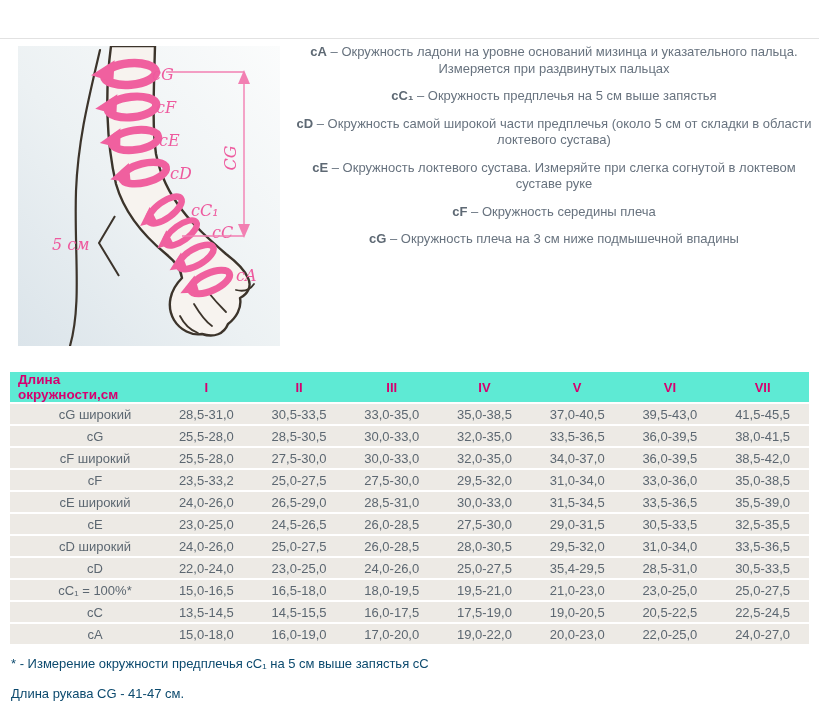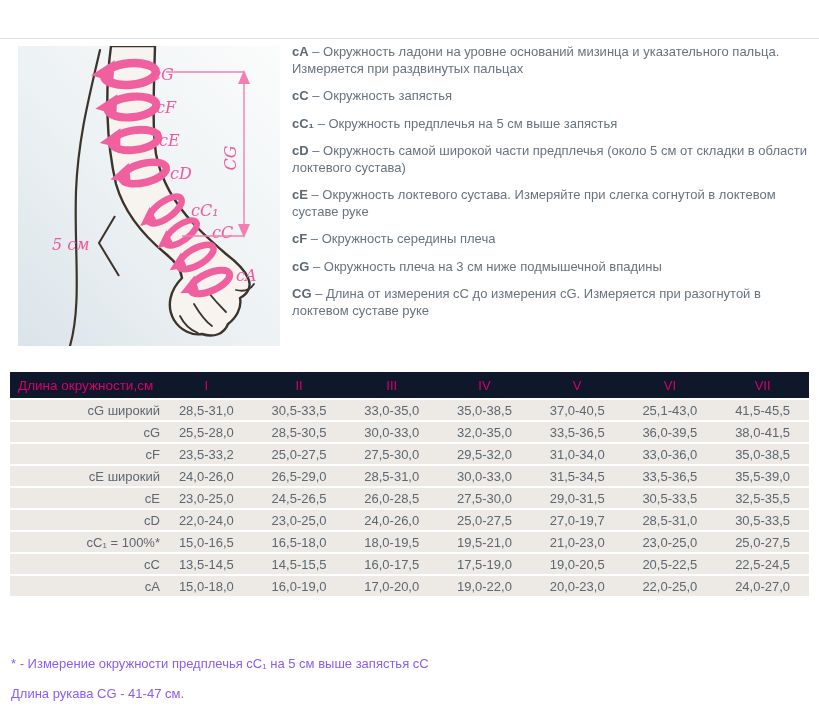--- a/index.html
+++ b/index.html
@@ -23,42 +23,42 @@
     font-size:16px;
     fill:#ee5a9e;
   }
   .dim{stroke:#f27fb2;stroke-width:1.4;fill:none;}
   
   .desc-list{
     position:absolute;left:292px;top:44px;width:524px;
     list-style:none;margin:0;padding:0;
     color:#68737f;font-size:13px;line-height:16.5px;
   }
-  .desc-list li{margin:0 0 11px 0;}
+  .desc-list li{margin:0 0 11px 0;text-align:center;}
   .desc-list b{font-weight:bold;color:#5e6974;}
   
   .size-table{
     position:absolute;left:10px;top:370px;width:799px;
     border-collapse:separate;border-spacing:0 2px;
     font-size:13px;color:#5c6771;
     table-layout:fixed;
   }
   .size-table th,.size-table td{padding:0;}
   .size-table thead th{
-    background:#0f172a;height:26px;
-    color:#d6006f;font-weight:normal;font-size:13px;
+    background:#5eead4;height:26px;
+    color:#d6006f;font-weight:bold;font-size:13px;
   }
   .size-table thead th.c-label{text-align:left;padding-left:8px;font-size:13.5px;}
   .size-table tbody td{background:#edeae5;height:20px;text-align:center;}
-  .size-table tbody td.c-label{text-align:right;padding-left:20px;}
+  .size-table tbody td.c-label{text-align:center;padding-left:20px;}
   .col-label{width:150px;}
   
   .footnotes{
     position:absolute;left:11px;top:656px;width:780px;
-    color:#8b5cf6;font-size:13px;
+    color:#0c4a6e;font-size:13px;
   }
   .footnotes .note{margin:0 0 15px 0;}
 </style>
 </head>
 <body>
 
 <div class="top-divider"></div>
 
 <div class="diagram-wrap">
   <svg width="262" height="300" viewBox="0 0 262 300">
@@ -126,27 +126,25 @@
     <text class="dlabel" x="218" y="112" transform="rotate(-90 218 112)" text-anchor="middle" font-size="19">CG</text>
 
     <polyline points="97,170 81,197 101,230" fill="none" stroke="#3c342b" stroke-width="2"></polyline>
     <text class="dlabel" x="34" y="204" font-size="19">5 см</text>
   </svg>
 </div>
 
 <ul class="desc-list">
 
 <li><b>cA</b> <span>– Окружность ладони на уровне оснований мизинца и указательного пальца. Измеряется при раздвинутых пальцах</span></li>
-    <li><b>cC</b> <span>– Окружность запястья</span></li>
     <li><b>cC₁</b> <span>– Окружность предплечья на 5 см выше запястья</span></li>
     <li><b>cD</b> <span>– Окружность самой широкой части предплечья (около 5 см от складки в области локтевого сустава)</span></li>
     <li><b>cE</b> <span>– Окружность локтевого сустава. Измеряйте при слегка согнутой в локтевом суставе руке</span></li>
     <li><b>cF</b> <span>– Окружность середины плеча</span></li>
     <li><b>cG</b> <span>– Окружность плеча на 3 см ниже подмышечной впадины</span></li>
-    <li><b>CG</b> <span>– Длина от измерения cC до измерения cG. Измеряется при разогнутой в локтевом суставе руке</span></li>
   </ul>
 
 <table class="size-table">
   <colgroup>
     <col class="col-label">
       <col>
       <col>
       <col>
       <col>
       <col>
@@ -168,34 +166,44 @@
   </thead>
   <tbody>
 
   <tr>
         <td class="c-label">cG широкий</td>
         <td class="c-val">28,5-31,0</td>
         <td class="c-val">30,5-33,5</td>
         <td class="c-val">33,0-35,0</td>
         <td class="c-val">35,0-38,5</td>
         <td class="c-val">37,0-40,5</td>
-        <td class="c-val">25,1-43,0</td>
+        <td class="c-val">39,5-43,0</td>
         <td class="c-val">41,5-45,5</td>
       </tr>
       <tr>
         <td class="c-label">cG</td>
         <td class="c-val">25,5-28,0</td>
         <td class="c-val">28,5-30,5</td>
         <td class="c-val">30,0-33,0</td>
         <td class="c-val">32,0-35,0</td>
         <td class="c-val">33,5-36,5</td>
         <td class="c-val">36,0-39,5</td>
         <td class="c-val">38,0-41,5</td>
       </tr>
       <tr>
+        <td class="c-label">cF широкий</td>
+        <td class="c-val">25,5-28,0</td>
+        <td class="c-val">27,5-30,0</td>
+        <td class="c-val">30,0-33,0</td>
+        <td class="c-val">32,0-35,0</td>
+        <td class="c-val">34,0-37,0</td>
+        <td class="c-val">36,0-39,5</td>
+        <td class="c-val">38,5-42,0</td>
+      </tr>
+      <tr>
         <td class="c-label">cF</td>
         <td class="c-val">23,5-33,2</td>
         <td class="c-val">25,0-27,5</td>
         <td class="c-val">27,5-30,0</td>
         <td class="c-val">29,5-32,0</td>
         <td class="c-val">31,0-34,0</td>
         <td class="c-val">33,0-36,0</td>
         <td class="c-val">35,0-38,5</td>
       </tr>
       <tr>
@@ -212,26 +220,36 @@
         <td class="c-label">cE</td>
         <td class="c-val">23,0-25,0</td>
         <td class="c-val">24,5-26,5</td>
         <td class="c-val">26,0-28,5</td>
         <td class="c-val">27,5-30,0</td>
         <td class="c-val">29,0-31,5</td>
         <td class="c-val">30,5-33,5</td>
         <td class="c-val">32,5-35,5</td>
       </tr>
       <tr>
+        <td class="c-label">cD широкий</td>
+        <td class="c-val">24,0-26,0</td>
+        <td class="c-val">25,0-27,5</td>
+        <td class="c-val">26,0-28,5</td>
+        <td class="c-val">28,0-30,5</td>
+        <td class="c-val">29,5-32,0</td>
+        <td class="c-val">31,0-34,0</td>
+        <td class="c-val">33,5-36,5</td>
+      </tr>
+      <tr>
         <td class="c-label">cD</td>
         <td class="c-val">22,0-24,0</td>
         <td class="c-val">23,0-25,0</td>
         <td class="c-val">24,0-26,0</td>
         <td class="c-val">25,0-27,5</td>
-        <td class="c-val">27,0-19,7</td>
+        <td class="c-val">35,4-29,5</td>
         <td class="c-val">28,5-31,0</td>
         <td class="c-val">30,5-33,5</td>
       </tr>
       <tr>
         <td class="c-label">cC₁ = 100%*</td>
         <td class="c-val">15,0-16,5</td>
         <td class="c-val">16,5-18,0</td>
         <td class="c-val">18,0-19,5</td>
         <td class="c-val">19,5-21,0</td>
         <td class="c-val">21,0-23,0</td>

